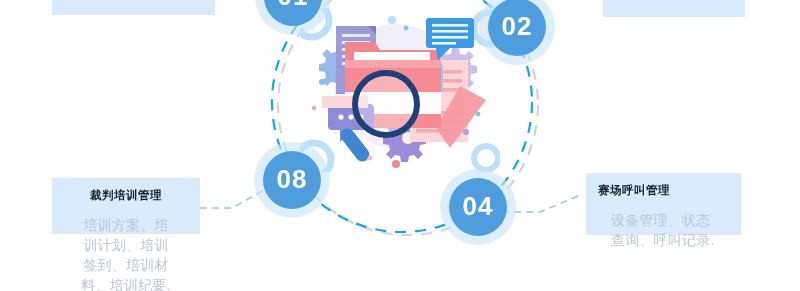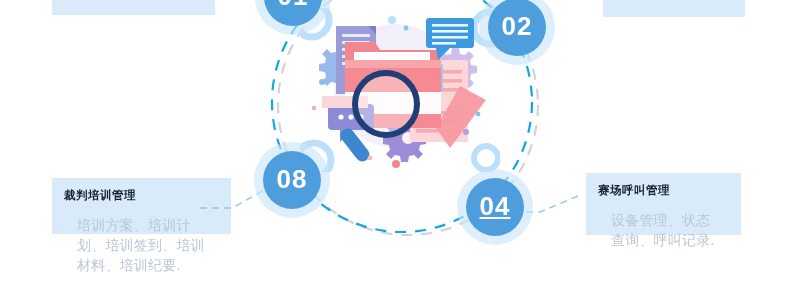--- a/index.html
+++ b/index.html
@@ -29,21 +29,21 @@
     white-space:nowrap;
   }
   .info-desc{
     font-size:14px;
     color:#b9c6d4;
     line-height:20px;
     margin:13px;
     letter-spacing:.2px;
   }
 
-  #box-03{left:52px;top:178px;width:179px;height:56px;}
+  #box-03{left:52px;top:178px;width:148px;height:56px;text-align:center;}
   #box-04{left:586px;top:173px;width:155px;height:62px;}
   
   #box-01{left:52px;top:-46px;width:163px;height:61px;}
   #box-02{left:603px;top:-44px;width:142px;height:61px;}
 
   
   .connector{position:absolute;}
 
   
   .node{
@@ -56,21 +56,21 @@
     justify-content:center;
     font-size:26px;
     font-weight:bold;
     letter-spacing:1px;
     box-shadow:0 0 0 9px rgba(200,229,250,.62);
     z-index:6;
   }
   #node-01{left:264px;top:-32px;width:58px;height:58px;}
   #node-02{left:488px;top:-2px;width:58px;height:58px;}
   #node-03{left:263px;top:151px;width:58px;height:58px;}
-  #node-04{left:466px;top:178px;width:58px;height:58px;text-decoration:underline;}
+  #node-04{left:449px;top:178px;width:58px;height:58px;}
   .node span{transform:translateY(-1px);text-align:center;}
 
   #illustration{position:absolute;left:300px;top:8px;width:200px;height:164px;z-index:4;}
   #rings{position:absolute;left:240px;top:-62px;width:330px;height:330px;z-index:2;}
 </style>
 </head>
 <body>
 
 <div id="stage">
 

